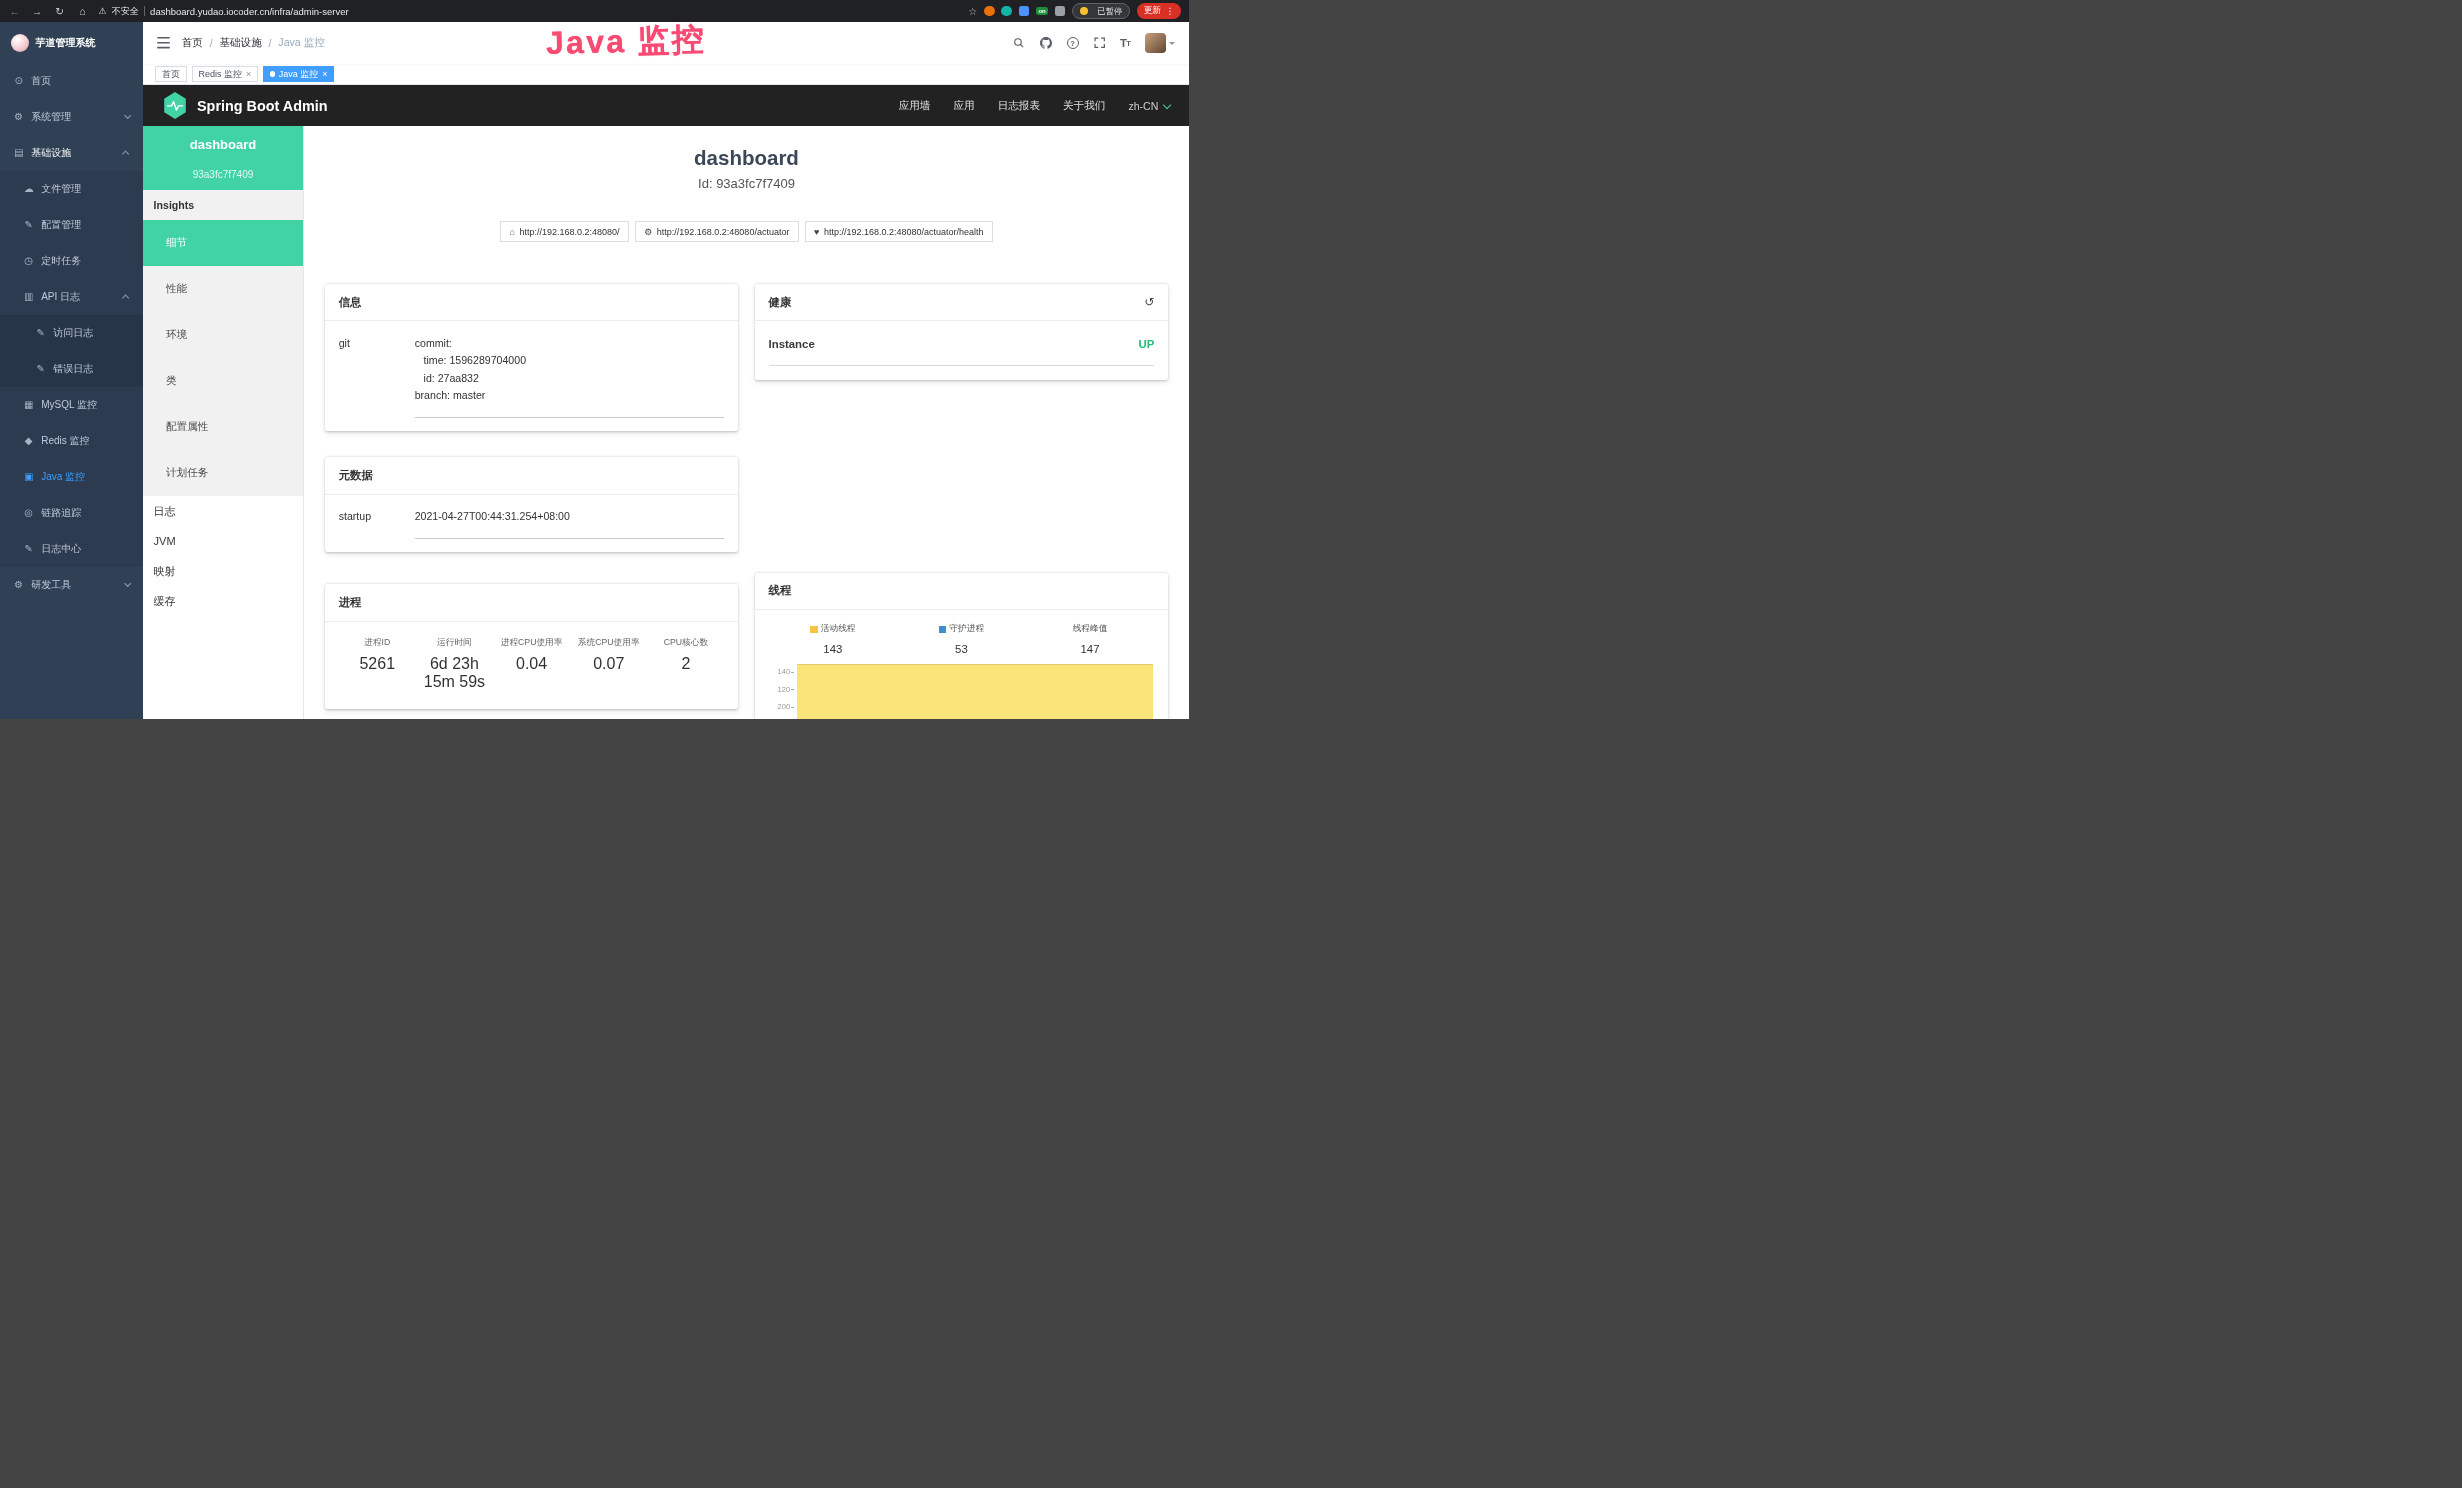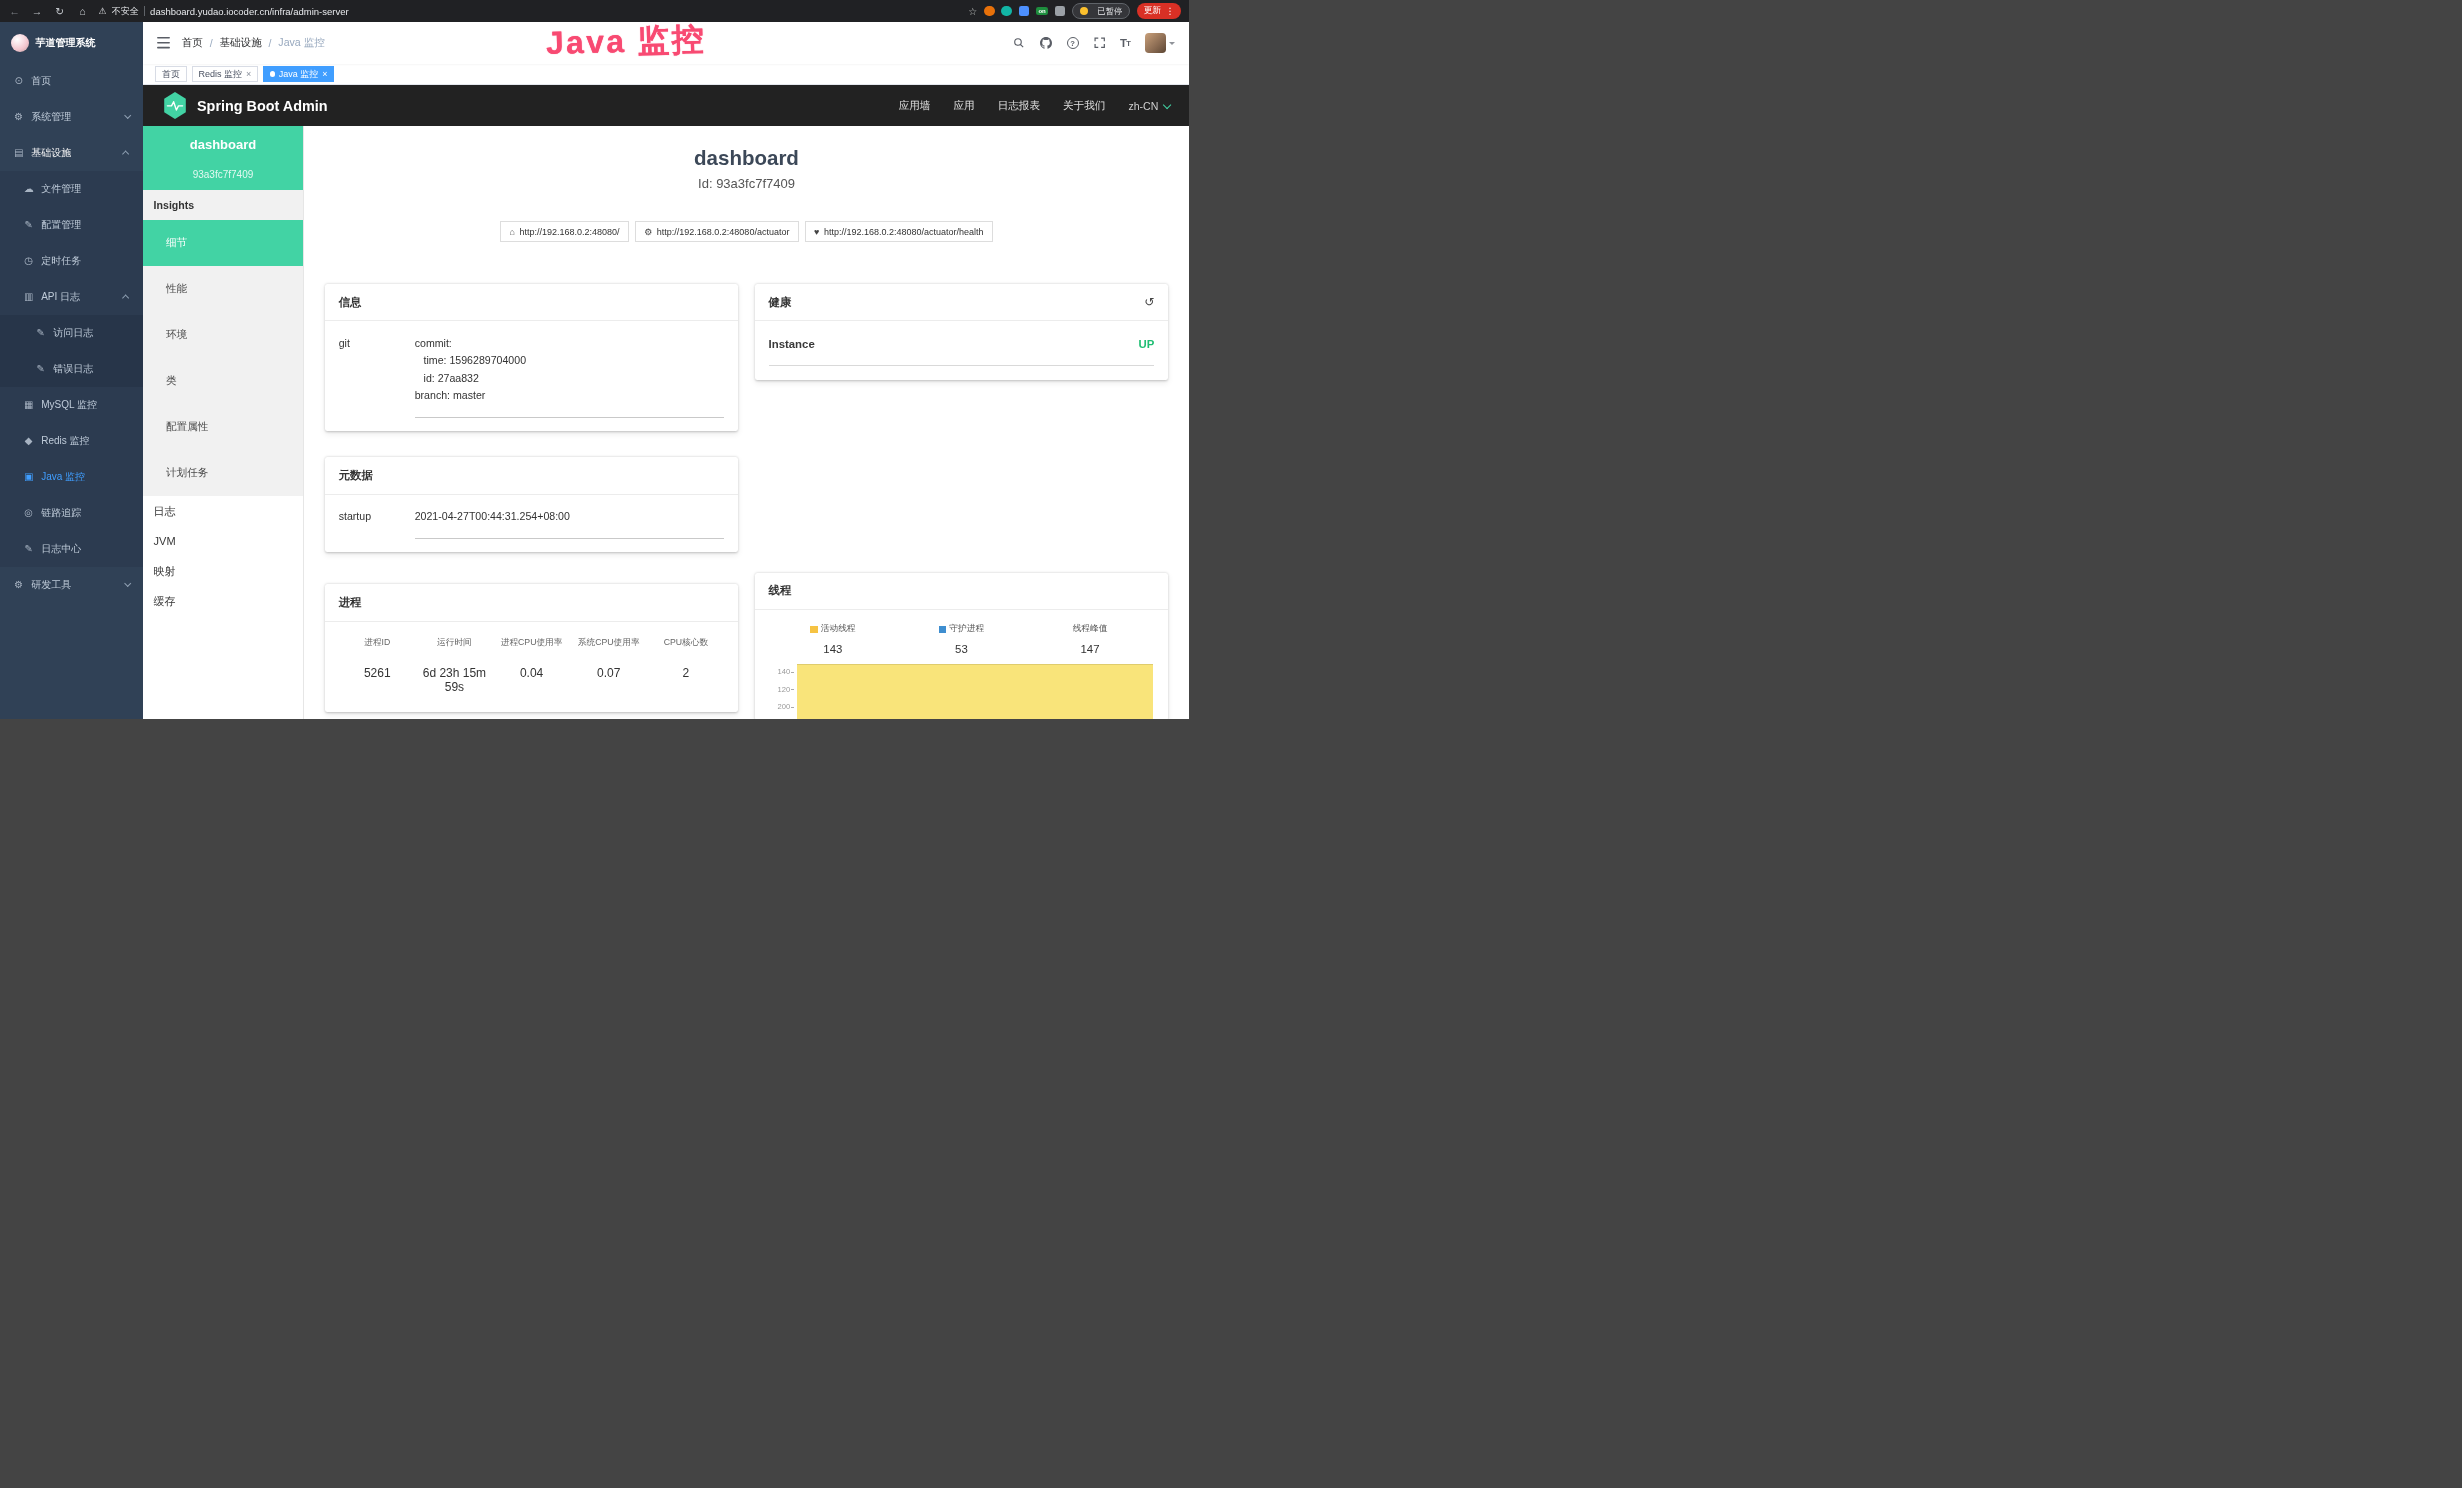--- a/index.html
+++ b/index.html
@@ -108,21 +108,21 @@
   .kv .v{flex:1;white-space:pre-wrap;line-height:17.4px;border-bottom:0.8px solid #c9c9c9;padding-bottom:12px}
   .card-metadata{margin-top:26px}
   .card-process{margin-top:32px}
   .card-threads{margin-top:193px}
   .health-row{display:flex;align-items:flex-end;justify-content:space-between;padding:3px 0 15px;border-bottom:0.8px solid #d9d9d9;font-size:11.4px}
   .inst-label{font-weight:bold;color:#3a3a3a}
   .up-badge{font-weight:bold;color:#1fbe73}
   .stats-row{display:flex;text-align:center;padding:1.5px 0 4.6px}
   .stat{flex:1;min-width:0}
   .stat .sl{font-size:8.7px;color:#666}
-  .stat .sv{font-size:12px;color:#333;margin-top:17px}
+  .stat .sv{font-size:16px;color:#333;margin-top:6px}
   .legend-row{display:flex;text-align:center;padding-top:1.5px}
   .leg{flex:1;min-width:0}
   .leg .ll{font-size:8.7px;color:#555;display:flex;align-items:center;justify-content:center;gap:3px}
   .leg .sq{width:7.6px;height:7.6px;display:inline-block;flex:none}
   .leg .lv{font-size:11.4px;color:#333;margin-top:7.6px}
   .chart{display:flex;margin-top:12px;height:53px}
   .yaxis{width:27px;flex:none;display:flex;flex-direction:column;justify-content:space-between;height:44px;font-size:7.6px;color:#999;text-align:right;padding-right:5.3px}
   .ytick{position:relative}
   .ytick::after{content:"";position:absolute;right:-3.8px;top:50%;width:3px;height:0.8px;background:#aaa}
   .plot{flex:1;position:relative}

